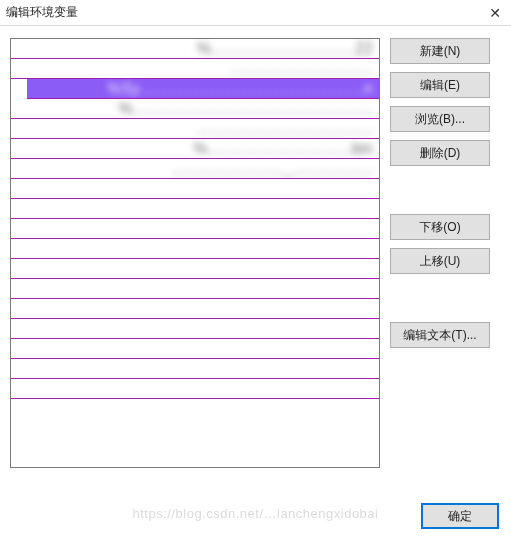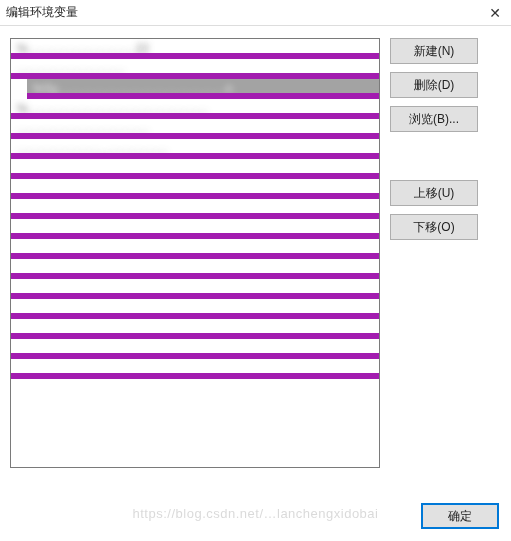--- a/index.html
+++ b/index.html
@@ -30,46 +30,47 @@
       width: 370px;
       height: 430px;
       border: 1px solid #7a7a7a;
       background: #fff;
       overflow: hidden;
     }
     .row {
       height: 20px;
       line-height: 20px;
       padding: 0 6px;
-      font-size: 12px;
+      font-size: 16px;
       color: #222;
-      border-bottom: 6px solid #a21caf;
+      border-bottom: 1px solid #a21caf;
       white-space: nowrap;
       overflow: hidden;
+      text-align: right;
     }
     .row.selected {
-      background: #a3a3a3;
+      background: #8b5cf6;
       color: #fff;
       margin-left: 16px;
     }
     .row.blurred {
       color: transparent;
       text-shadow: 0 0 6px rgba(80,80,80,0.8);
     }
     .row.blurred.selected {
       text-shadow: 0 0 6px rgba(255,255,255,0.9);
     }
     .sidebtns {
       display: flex;
       flex-direction: column;
       gap: 8px;
       width: 100px;
     }
     .btn {
-      width: 88px;
+      width: 100px;
       height: 26px;
       background: #e1e1e1;
       border: 1px solid #adadad;
       font-size: 12px;
       cursor: pointer;
       display: flex;
       align-items: center;
       justify-content: center;
       color: #222;
     }
@@ -101,41 +102,44 @@
   <span class="close-x">✕</span>
 </div>
 
 <div class="content">
   <div class="listbox" id="listbox">
       <div class="row blurred">%………………………22</div>
       <div class="row blurred">………………………</div>
       <div class="row blurred selected">%Sy……………………………………n</div>
       <div class="row blurred">%………………………………………</div>
       <div class="row blurred">……………………………</div>
+      <div class="row blurred">%………………………bin</div>
       <div class="row blurred">…………………_……………</div>
       <div class="row"></div>
       <div class="row"></div>
       <div class="row"></div>
       <div class="row"></div>
       <div class="row"></div>
       <div class="row"></div>
       <div class="row"></div>
       <div class="row"></div>
       <div class="row"></div>
       <div class="row"></div>
       <div class="row"></div>
     </div>
   <div class="sidebtns">
     <button class="btn">新建(N)</button>
+    <button class="btn">编辑(E)</button>
+    <button class="btn">浏览(B)...</button>
     <button class="btn">删除(D)</button>
-    <button class="btn">浏览(B)...</button>
     <div class="gap-lg"></div>
+    <button class="btn">下移(O)</button>
     <button class="btn">上移(U)</button>
-    <button class="btn">下移(O)</button>
     <div class="gap-lg"></div>
+    <button class="btn">编辑文本(T)...</button>
   </div>
 </div>
 
 <div class="watermark">https://blog.csdn.net/…lanchengxidobai</div>
 
 <div class="footer">
   <button class="btn primary">确定</button>
 </div>
 
 </body></html>

